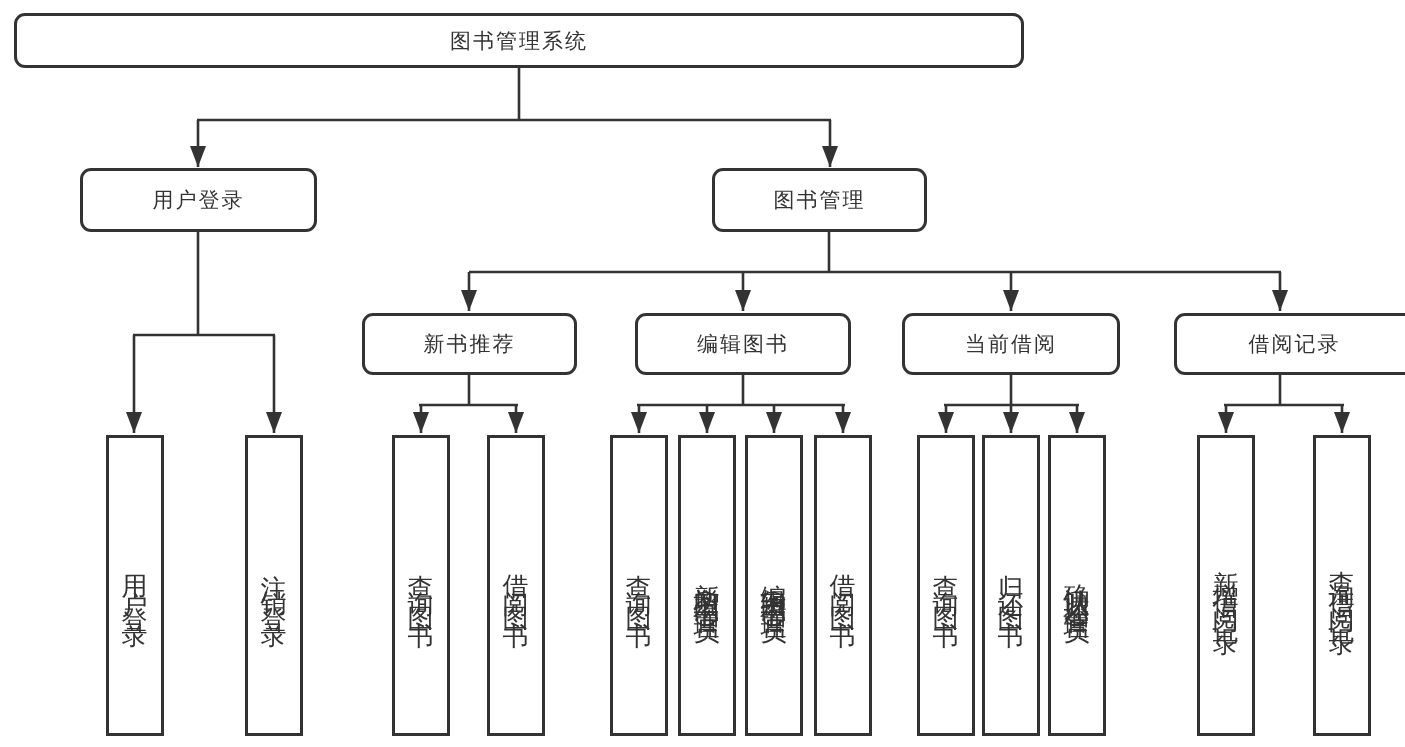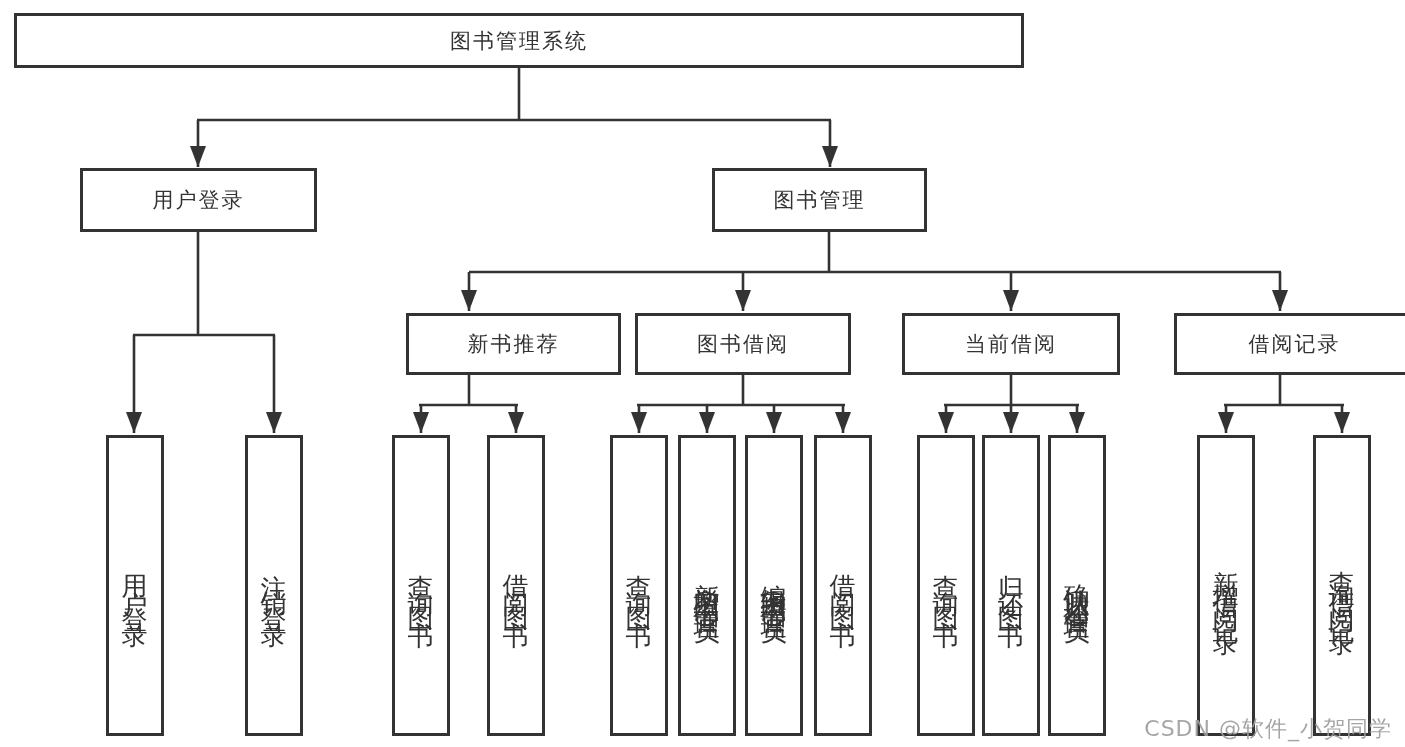--- a/index.html
+++ b/index.html
@@ -19,33 +19,33 @@
   #wires{position:absolute;left:0;top:0;z-index:1;}
   .box{
     position:absolute;
     box-sizing:border-box;
     border:3px solid var(--line);
     background:#ffffff;
     display:flex;align-items:center;justify-content:center;
     color:var(--text);
     z-index:2;
   }
-  .h{font-size:21px;letter-spacing:2px;white-space:nowrap;}
+  .h{font-size:21px;letter-spacing:2px;white-space:nowrap;border-radius:11px;}
   .vlabel{
     writing-mode:vertical-rl;
     text-orientation:mixed;
     font-size:26px;
     line-height:1;
     white-space:nowrap;
   }
   
   .n-root{left:14px;top:13px;width:1010px;height:55px;}
   .n-userlogin{left:80px;top:168px;width:237px;height:64px;}
   .n-bookmgmt{left:712px;top:168px;width:215px;height:64px;}
-  .n-newbook{left:362px;top:313px;width:215px;height:62px;margin-left:44px;}
+  .n-newbook{left:362px;top:313px;width:215px;height:62px;}
   .n-bookborrow{left:635px;top:313px;width:216px;height:62px;}
   .n-curborrow{left:902px;top:313px;width:218px;height:62px;text-align:right;}
   .n-records{left:1174px;top:313px;width:241px;height:62px;}
   .leaf{top:435px;width:58px;height:301px;}
   .lf-a1{left:106px;} .lf-a2{left:245px;}
   .lf-b1{left:392px;} .lf-b2{left:487px;}
   .lf-c1{left:610px;} .lf-c2{left:678px;} .lf-c3{left:745px;} .lf-c4{left:814px;}
   .lf-d1{left:917px;} .lf-d2{left:982px;} .lf-d3{left:1048px;}
   .lf-e1{left:1197px;} .lf-e2{left:1313px;}
   .watermark{
@@ -117,21 +117,21 @@
     <span>用户登录</span>
   </div>
   <div class="box n-bookmgmt h">
     <span>图书管理</span>
   </div>
 
   <div class="box n-newbook h">
     <span>新书推荐</span>
   </div>
   <div class="box n-bookborrow h">
-    <span>图书借阅</span>
+    <span>编辑图书</span>
   </div>
   <div class="box n-curborrow h">
     <span>当前借阅</span>
   </div>
   <div class="box n-records h">
     <span>借阅记录</span>
   </div>
 
   <div class="box leaf lf-a1">
     <span class="vlabel" style="letter-spacing: 16px;">用户登录</span>
@@ -170,15 +170,14 @@
     <span class="vlabel" style="letter-spacing: 5px;">确认归还（管理员）</span>
   </div>
 
   <div class="box leaf lf-e1">
     <span class="vlabel" style="letter-spacing: 12px;">新增借阅记录</span>
   </div>
   <div class="box leaf lf-e2">
     <span class="vlabel" style="letter-spacing: 12px;">查询借阅记录</span>
   </div>
 
-  <div class="watermark">CSDN @软件_小贺同学</div>
 
 </div>
 
 </body></html>

